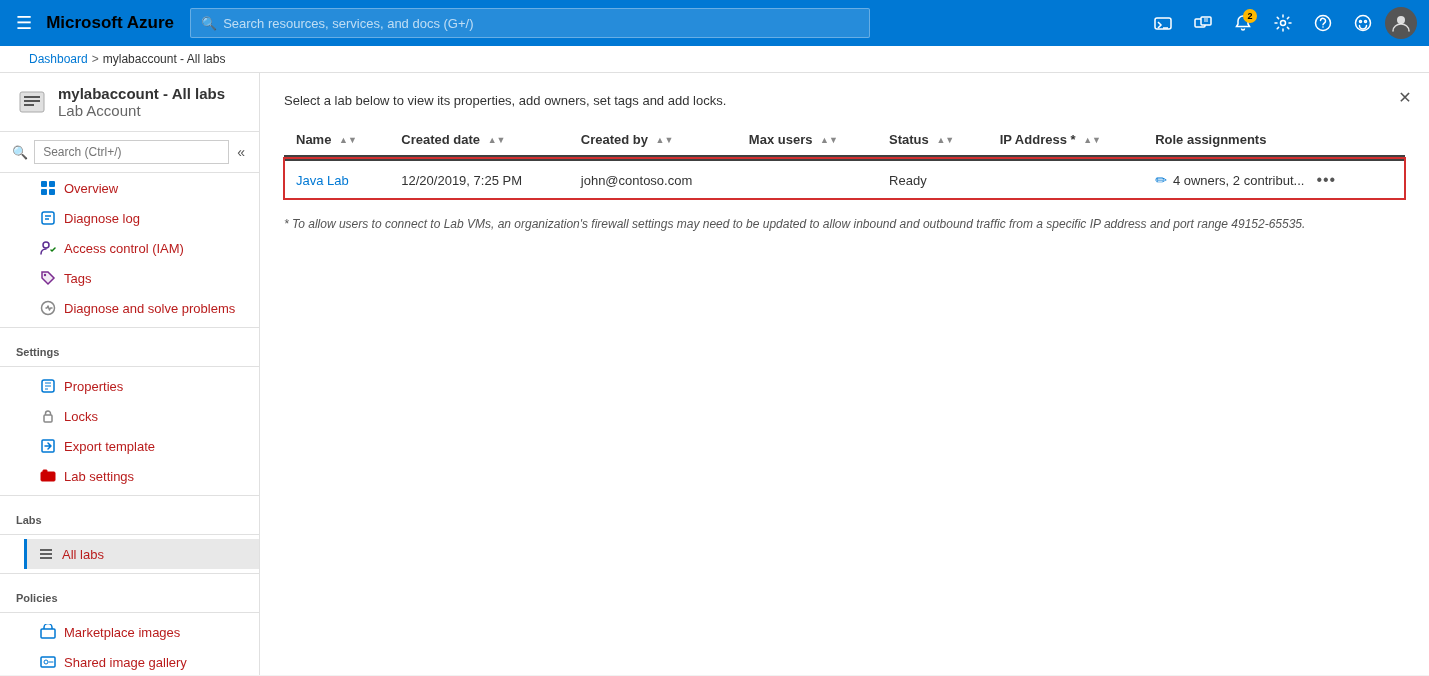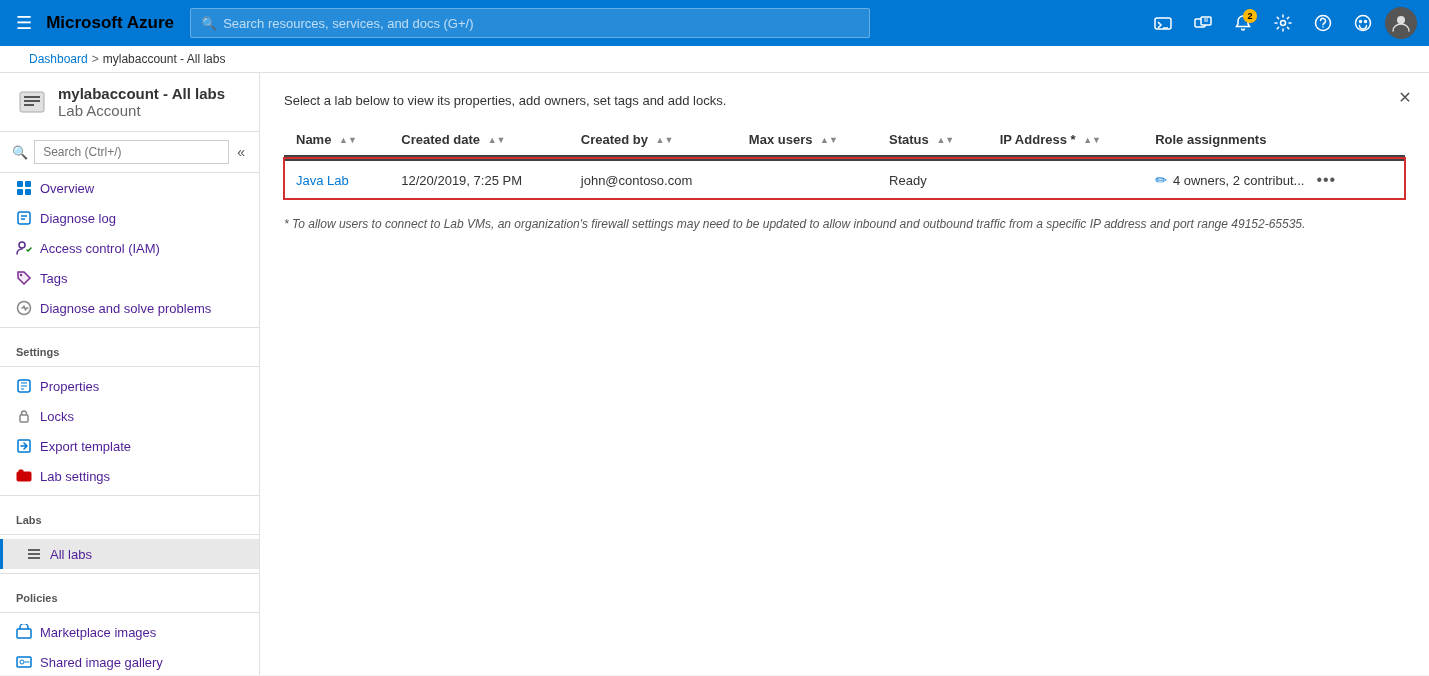--- a/index.html
+++ b/index.html
@@ -122,23 +122,23 @@
       flex: 1;
       outline: none;
       font-family: inherit;
     }
     .collapse-btn { cursor: pointer; color: #555; font-size: 14px; padding: 2px; }
 
     .sidebar-nav { flex: 1; overflow-y: auto; padding-bottom: 20px; }
     .sidebar-item {
       display: flex; align-items: center; gap: 8px;
       padding: 7px 16px;
-      cursor: pointer; color: #4c1d95; font-size: 13px;
-    }
-    .sidebar-item.active { background: #e8e8e8; border-left: 3px solid #0078d4; padding-left: 23px; }
+      cursor: pointer; color: #b91c1c; font-size: 13px; margin-left: 24px;
+    }
+    .sidebar-item.active { background: #e8e8e8; border-left: 3px solid #0078d4; padding-left: 11px; }
     .sidebar-item-icon { width: 16px; height: 16px; display: flex; align-items: center; justify-content: center; flex-shrink: 0; }
     .sidebar-section-label {
       padding: 14px 16px 4px 16px;
       font-size: 11px; font-weight: 600; color: #555; text-transform: none;
     }
     .sidebar-divider { border: none; border-top: 1px solid #e0e0e0; margin: 4px 0; }
 
     
     .content {
       flex: 1;

